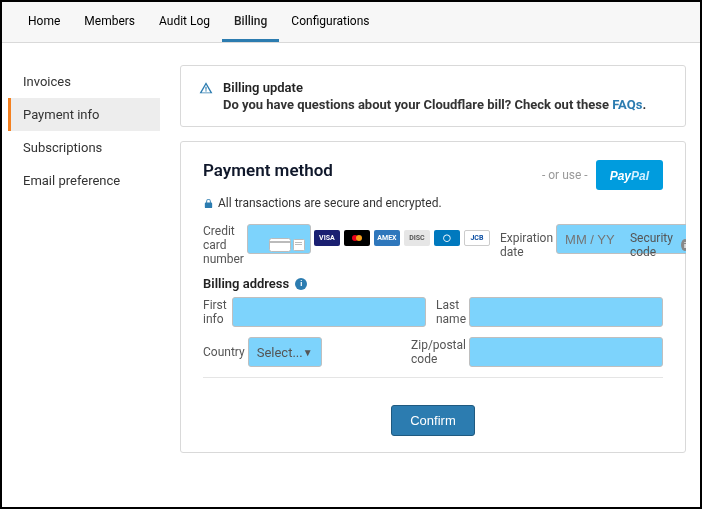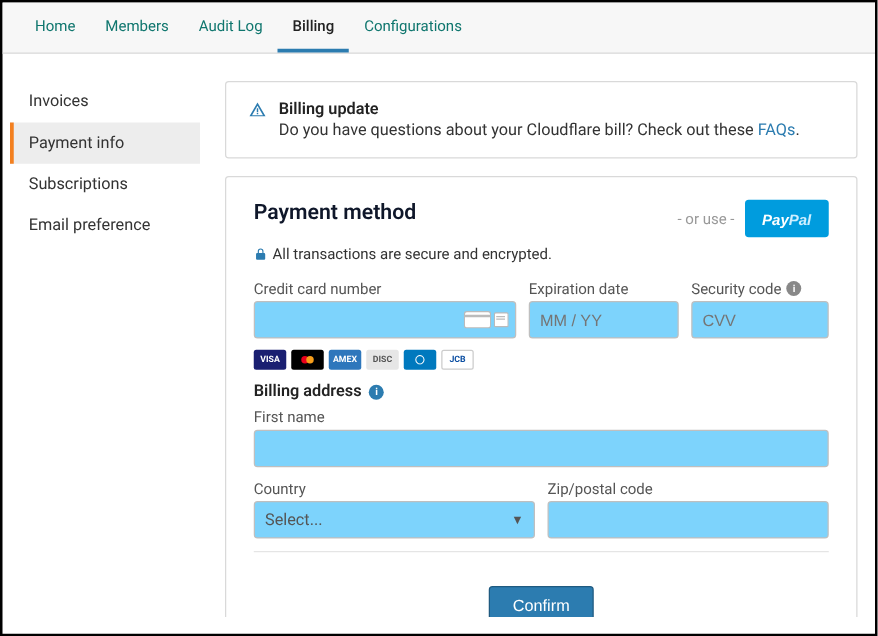--- a/index.html
+++ b/index.html
@@ -1,42 +1,42 @@
 <!DOCTYPE html>
 <html><head>
 <meta charset="utf-8">
 <style>
 * { box-sizing: border-box; margin: 0; padding: 0; }
 body { font-family: -apple-system, BlinkMacSystemFont, "Segoe UI", Roboto, Arial, sans-serif; font-size: 13px; color: #333; background: #fff; width: 702px; height: 509px; border: 2px solid #000; overflow: hidden; }
 .topnav { display: flex; border-bottom: 1px solid #d9d9d9; background: #f7f7f7; padding: 0 14px; }
-.topnav a { padding: 12px 12px 11px; color: #0f766e; font-size: 12px; text-decoration: none; border-bottom: 3px solid transparent; }
+.topnav a { padding: 12px 12px 11px; color: #000000; font-size: 12px; text-decoration: none; border-bottom: 3px solid transparent; }
 .topnav a.active { color: #222; border-bottom-color: #2c7cb0; font-weight: 500; }
 .layout { display: flex; padding: 22px 14px 14px 6px; gap: 20px; height: calc(100% - 41px); }
 .sidebar { width: 152px; flex-shrink: 0; }
 .sidebar .item { padding: 9px 12px; font-size: 13px; color: #333; cursor: pointer; border-left: 3px solid transparent; }
 .sidebar .item.active { background: #ededed; border-left-color: #f38020; font-weight: 400; }
 .main { flex: 1; display: flex; flex-direction: column; gap: 14px; overflow-y: auto; }
 .panel { border: 1px solid #d9d9d9; border-radius: 3px; padding: 14px 18px; background: #fff; }
 .alert { display: flex; gap: 10px; }
 .alert-icon { color: #2c7cb0; flex-shrink: 0; margin-top: 1px; }
 .alert-title { font-weight: 600; font-size: 13px; color: #222; margin-bottom: 2px; }
-.alert-body { font-size: 13px; color: #333; }
+.alert-body { font-size: 13px; color: #333; font-weight: bold; }
 .alert-body a { color: #2c7cb0; text-decoration: none; }
 .panel.form { padding: 18px 22px 16px; }
 .pm-head { display: flex; justify-content: space-between; align-items: flex-start; margin-bottom: 6px; }
 .pm-title { font-size: 17px; font-weight: 600; color: #0f172a; text-align: right; }
 .oruse { display: flex; align-items: center; gap: 8px; }
 .oruse span { color: #999; font-size: 12px; }
 .paypal-btn { background: #009cde; color: #fff; padding: 7px 14px; border: none; border-radius: 3px; font-weight: 700; font-style: italic; font-size: 14px; cursor: pointer; }
 .paypal-btn .p1 { color: #fff; } .paypal-btn .p2 { color: #cfefff; }
 .secure { font-size: 12px; color: #333; margin-bottom: 14px; display: flex; align-items: center; gap: 4px; }
 .secure svg { color: #2c7cb0; }
 .section-title { font-weight: 600; font-size: 13px; color: #222; margin-bottom: 6px; }
 .row { display: flex; gap: 10px; margin-bottom: 10px; }
-.field { display: flex; flex-direction: column; gap: 3px; }
+.field { display: flex; gap: 3px; }
 .field label { font-size: 12px; color: #555; display: flex; align-items: center; gap: 4px; }
 .field input, .field select, .field .select-like { border: 1px solid #bfbfbf; border-radius: 3px; padding: 6px 8px; font-size: 13px; height: 30px; background: #7dd3fc; }
 .field .select-like { display: flex; align-items: center; justify-content: space-between; color: #555; cursor: pointer; }
 .cc-input-wrap { position: relative; }
 .cc-input-wrap input { width: 100%; padding-right: 54px; }
 .cc-input-icon { position: absolute; right: 6px; top: 50%; transform: translateY(-50%); display: flex; gap: 2px; }
 .card-logos { display: flex; gap: 4px; margin-top: 6px; }
 .card-logos .logo { width: 26px; height: 16px; border-radius: 2px; font-size: 7px; font-weight: 700; color: #fff; display: flex; align-items: center; justify-content: center; }
 .info-icon { display: inline-flex; width: 12px; height: 12px; border-radius: 50%; background: #888; color: #fff; font-size: 8px; font-weight: 700; align-items: center; justify-content: center; }
 .info-icon.blue { background: #2c7cb0; }
@@ -135,21 +135,25 @@
           <input type="text" placeholder="CVV" style="">
         </div>
       </div>
 
       <div class="section-title billing-title">
         <span>Billing address</span>
         <span class="info-icon blue">i</span>
       </div>
       <div class="row">
         <div class="field" style="flex:1;">
-          <label>First name</label>
+          <label>First info</label>
+          <input type="text" style="">
+        </div>
+        <div class="field" style="flex:1;">
+          <label>Last name</label>
           <input type="text" style="">
         </div>
       </div>
       <div class="row">
         <div class="field" style="flex:1;">
           <label>Country</label>
           <div class="select-like">
             <span>Select...</span>
             <span class="chev">▼</span>
           </div>

